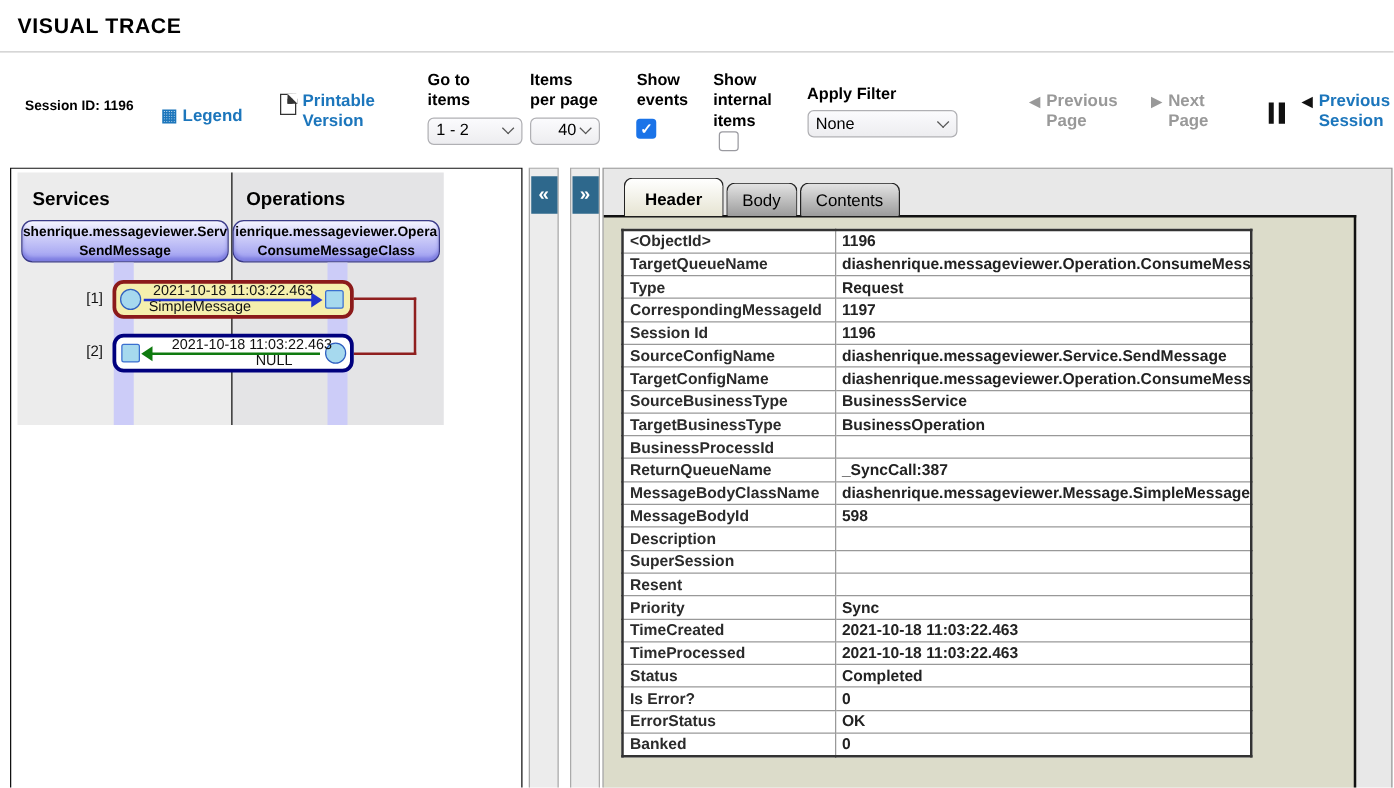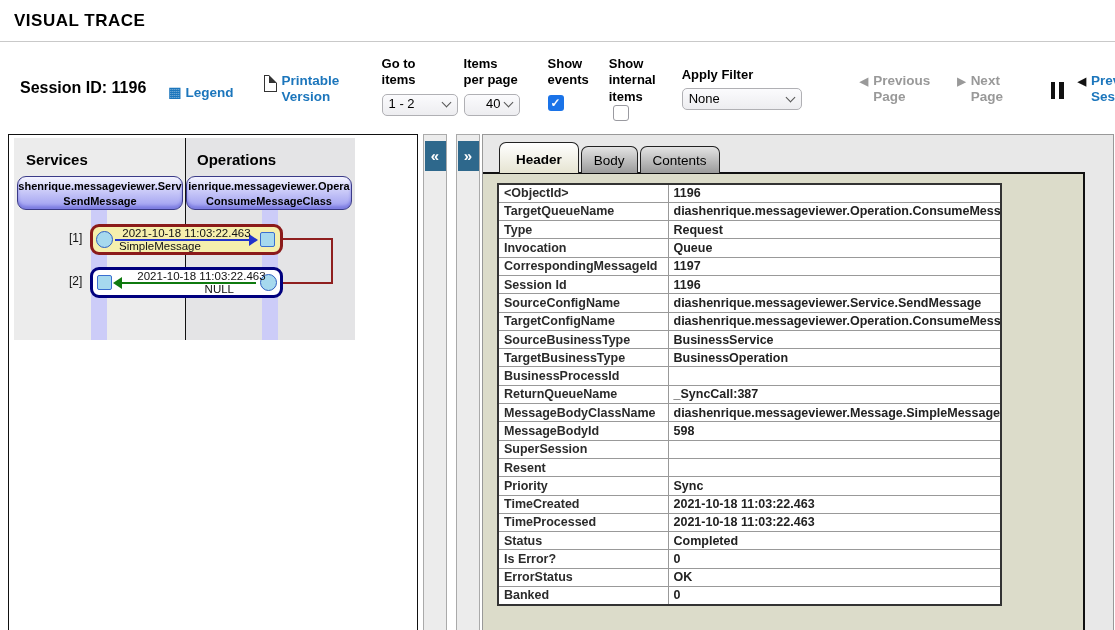--- a/index.html
+++ b/index.html
@@ -5,21 +5,21 @@
   * { margin:0; padding:0; box-sizing:border-box; }
   html,body { width:1115px; height:630px; overflow:hidden; background:#fff;
     font-family:"Liberation Sans", sans-serif; color:#000; }
 
   
   .page-title { font-size:17px; font-weight:bold; letter-spacing:.5px; padding:11px 0 0 14px; }
   .title-rule { border-bottom:1px solid #c9c9c9; margin-top:10px; }
 
   
   .toolbar { display:flex; align-items:flex-start; padding:14px 0 0 20px; height:92px; white-space:nowrap; }
-  .session-id { font-size:16px; font-weight:bold; margin-top:23px; }
+  .session-id { font-size:11px; font-weight:bold; margin-top:23px; }
   .tlink { color:#1c76bc; font-weight:bold; font-size:13.5px; cursor:pointer; display:flex; align-items:flex-start; }
   .legend-link { margin-left:22px; margin-top:29px; }
   .legend-glyph { font-size:14px; color:#1c76bc; margin-right:4px; line-height:1; }
   .printable-link { margin-left:30px; margin-top:17px; }
   .page-icon { width:13px; height:17px; border:1.5px solid #333; background:#fff; position:relative; margin:2px 5px 0 0; }
   .page-icon::after { content:""; position:absolute; top:-1.5px; right:-1.5px; border:4px solid;
     border-color:#fff #fff #333 #333; }
   .printable-text { width:62px; white-space:normal; line-height:1.15; }
   .tfield { margin-left:38px; font-size:13px; font-weight:600; line-height:1.25; }
   .tfield .flabel { white-space:normal; }
@@ -265,24 +265,20 @@
             </tr>
             <tr>
               <td class="k">TargetQueueName</td>
               <td class="v">diashenrique.messageviewer.Operation.ConsumeMessag...</td>
             </tr>
             <tr>
               <td class="k">Type</td>
               <td class="v">Request</td>
             </tr>
             <tr>
-              <td class="k">Invocation</td>
-              <td class="v">Queue</td>
-            </tr>
-            <tr>
               <td class="k">CorrespondingMessageId</td>
               <td class="v">1197</td>
             </tr>
             <tr>
               <td class="k">Session Id</td>
               <td class="v">1196</td>
             </tr>
             <tr>
               <td class="k">SourceConfigName</td>
               <td class="v">diashenrique.messageviewer.Service.SendMessage</td>
@@ -309,20 +305,24 @@
             </tr>
             <tr>
               <td class="k">MessageBodyClassName</td>
               <td class="v">diashenrique.messageviewer.Message.SimpleMessage</td>
             </tr>
             <tr>
               <td class="k">MessageBodyId</td>
               <td class="v">598</td>
             </tr>
             <tr>
+              <td class="k">Description</td>
+              <td class="v"></td>
+            </tr>
+            <tr>
               <td class="k">SuperSession</td>
               <td class="v"></td>
             </tr>
             <tr>
               <td class="k">Resent</td>
               <td class="v"></td>
             </tr>
             <tr>
               <td class="k">Priority</td>
               <td class="v">Sync</td>

